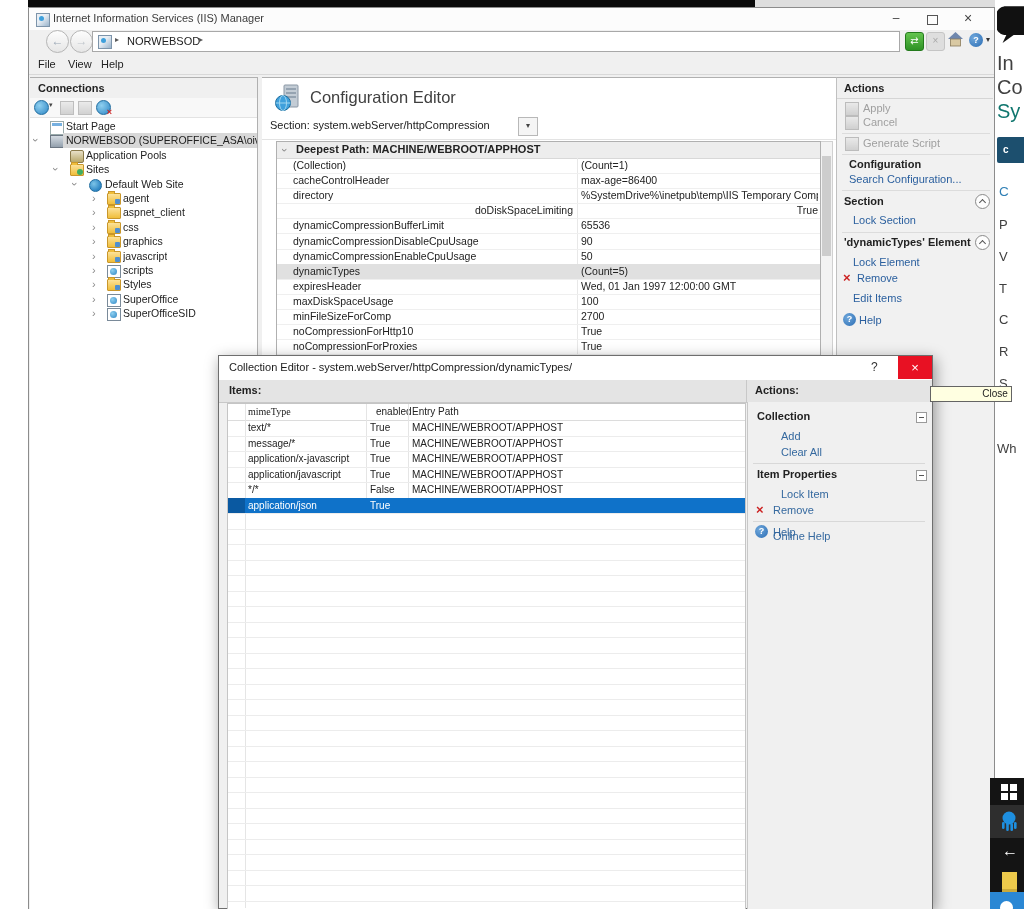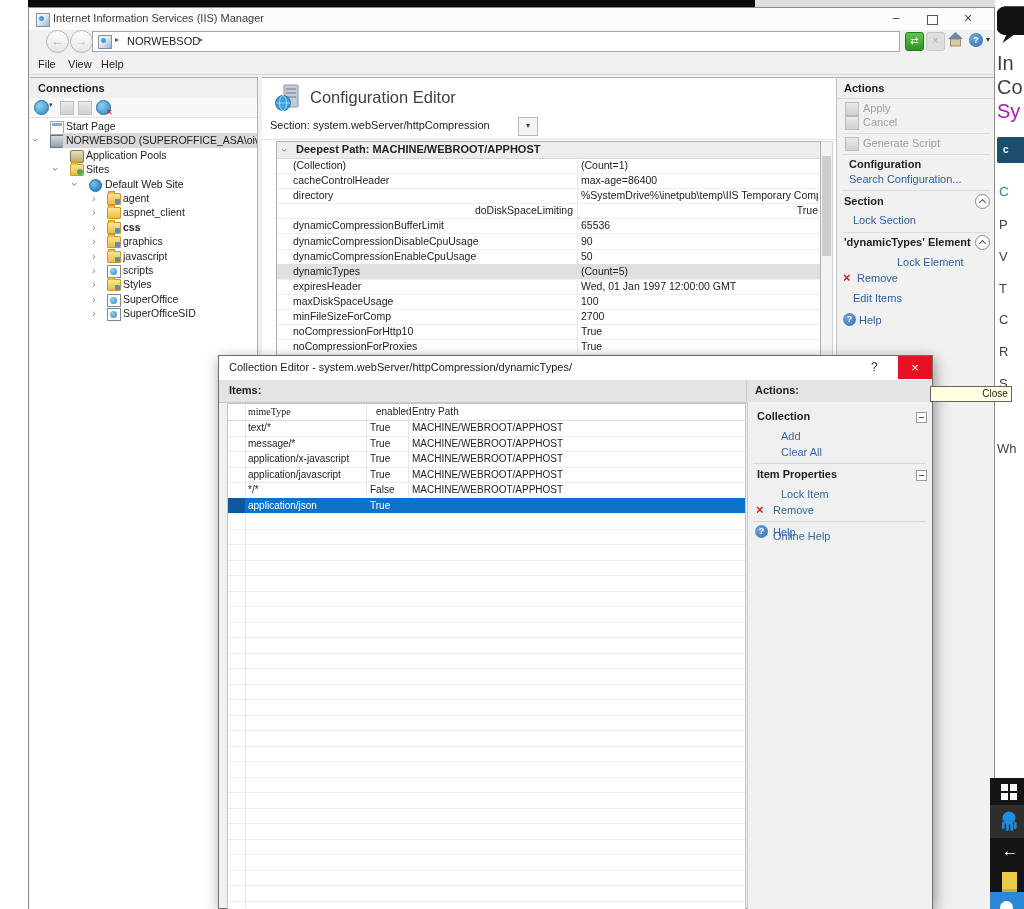--- a/index.html
+++ b/index.html
@@ -81,21 +81,21 @@
 
   <div class="abs" style="left:28px;top:0;width:727px;height:7px;background:#0a0a0a;"></div>
   <div class="abs" style="left:755px;top:0;width:240px;height:7px;background:#dedede;"></div>
 
   <div class="abs" style="left:995px;top:0;width:38px;height:909px;background:#fff;">
     <svg class="abs" style="left:2px;top:3px;" width="40" height="42" viewBox="0 0 36 34">
       <path d="M8 1h18c5 0 9 4 9 9v8c0 5-4 9-9 9H15l-10 7 3.4-7H8c-5 0-9-4-9-9V10c0-5 4-9 9-9z" fill="#111"></path>
     </svg>
     <div class="abs nw" style="left:2px;top:52px;font-size:20px;color:#404040;">In</div>
     <div class="abs nw" style="left:2px;top:76px;font-size:20px;color:#404040;">Co</div>
-    <div class="abs nw" style="left:2px;top:100px;font-size:20px;color:#a21caf;">Sy</div>
+    <div class="abs nw" style="left:2px;top:100px;font-size:20px;color:#0f766e;">Sy</div>
     <div class="abs navybtn" style="left:2px;top:137px;width:27px;height:26px;background:#1c4f6e;">c</div>
     <div class="abs nw" style="left:4px;top:184px;font-size:13.5px;color:#2f7fb5;">C</div>
     <div class="abs nw" style="left:4px;top:217px;font-size:13px;color:#3f3f3f;">P</div>
     <div class="abs nw" style="left:4px;top:249px;font-size:13px;color:#3f3f3f;">V</div>
     <div class="abs nw" style="left:4px;top:281px;font-size:13px;color:#3f3f3f;">T</div>
     <div class="abs nw" style="left:4px;top:312px;font-size:13px;color:#3f3f3f;">C</div>
     <div class="abs nw" style="left:4px;top:344px;font-size:13px;color:#3f3f3f;">R</div>
     <div class="abs nw" style="left:4px;top:376px;font-size:13px;color:#3f3f3f;">S</div>
     <div class="abs nw" style="left:2px;top:441px;font-size:13px;color:#3f3f3f;">Wh</div>
   </div>
@@ -176,21 +176,21 @@
           <span class="nw" style="position: absolute; left: 93px; max-width: 131px;">agent</span>
         </div>
         <div class="tree-row" style="top: 86.4px;">
           <span class="tree-exp" style="left: 62px;">›</span>
           <span class="tico folder" style="left: 77px;"></span>
           <span class="nw" style="position: absolute; left: 93px; max-width: 131px;">aspnet_client</span>
         </div>
         <div class="tree-row" style="top: 100.8px;">
           <span class="tree-exp" style="left: 62px;">›</span>
           <span class="tico vdir" style="left: 77px;"></span>
-          <span class="nw" style="position: absolute; left: 93px; max-width: 131px; font-weight: bold;">css</span>
+          <span class="nw" style="position: absolute; left: 93px; max-width: 131px;">css</span>
         </div>
         <div class="tree-row" style="top: 115.2px;">
           <span class="tree-exp" style="left: 62px;">›</span>
           <span class="tico vdir" style="left: 77px;"></span>
           <span class="nw" style="position: absolute; left: 93px; max-width: 131px;">graphics</span>
         </div>
         <div class="tree-row" style="top: 129.6px;">
           <span class="tree-exp" style="left: 62px;">›</span>
           <span class="tico vdir" style="left: 77px;"></span>
           <span class="nw" style="position: absolute; left: 93px; max-width: 131px;">javascript</span>
@@ -317,21 +317,21 @@
     <div class="abs sep" style="left:5px;top:76px;width:148px;"></div>
     <span class="abs bold" style="left:12px;top:80px;">Configuration</span>
     <span class="abs link" style="left:12px;top:95px;">Search Configuration...</span>
     <div class="abs sep" style="left:5px;top:112px;width:148px;"></div>
     <span class="abs bold" style="left:7px;top:117px;">Section</span>
     <span class="abs chevcirc" style="left:138px;top:116px;"></span>
     <span class="abs link" style="left:16px;top:136px;">Lock Section</span>
     <div class="abs sep" style="left:5px;top:154px;width:148px;"></div>
     <span class="abs bold nw" style="left:7px;top:158px;width:128px;">'dynamicTypes' Element</span>
     <span class="abs chevcirc" style="left:138px;top:157px;"></span>
-    <span class="abs link" style="left:16px;top:178px;margin-left:44px;">Lock Element</span>
+    <span class="abs link" style="left:16px;top:178px;">Lock Element</span>
     <span class="abs redx" style="left:6px;top:193px;">×</span>
     <span class="abs link" style="left:20px;top:194px;">Remove</span>
     <span class="abs link" style="left:16px;top:214px;">Edit Items</span>
     <span class="abs helpcirc" style="left:6px;top:235px;">?</span>
     <span class="abs link" style="left:22px;top:236px;">Help</span>
   </div>
 
   <div class="abs dlg" style="left:218px;top:355px;width:715px;height:554px;">
     <div class="abs" style="left:0;top:0;width:713px;height:24px;background:#fff;border-bottom:1px solid #d9d9d9;">
       <span class="abs nw" style="left:10px;top:5px;color:#1a1a1a;">Collection Editor - system.webServer/httpCompression/dynamicTypes/</span>

